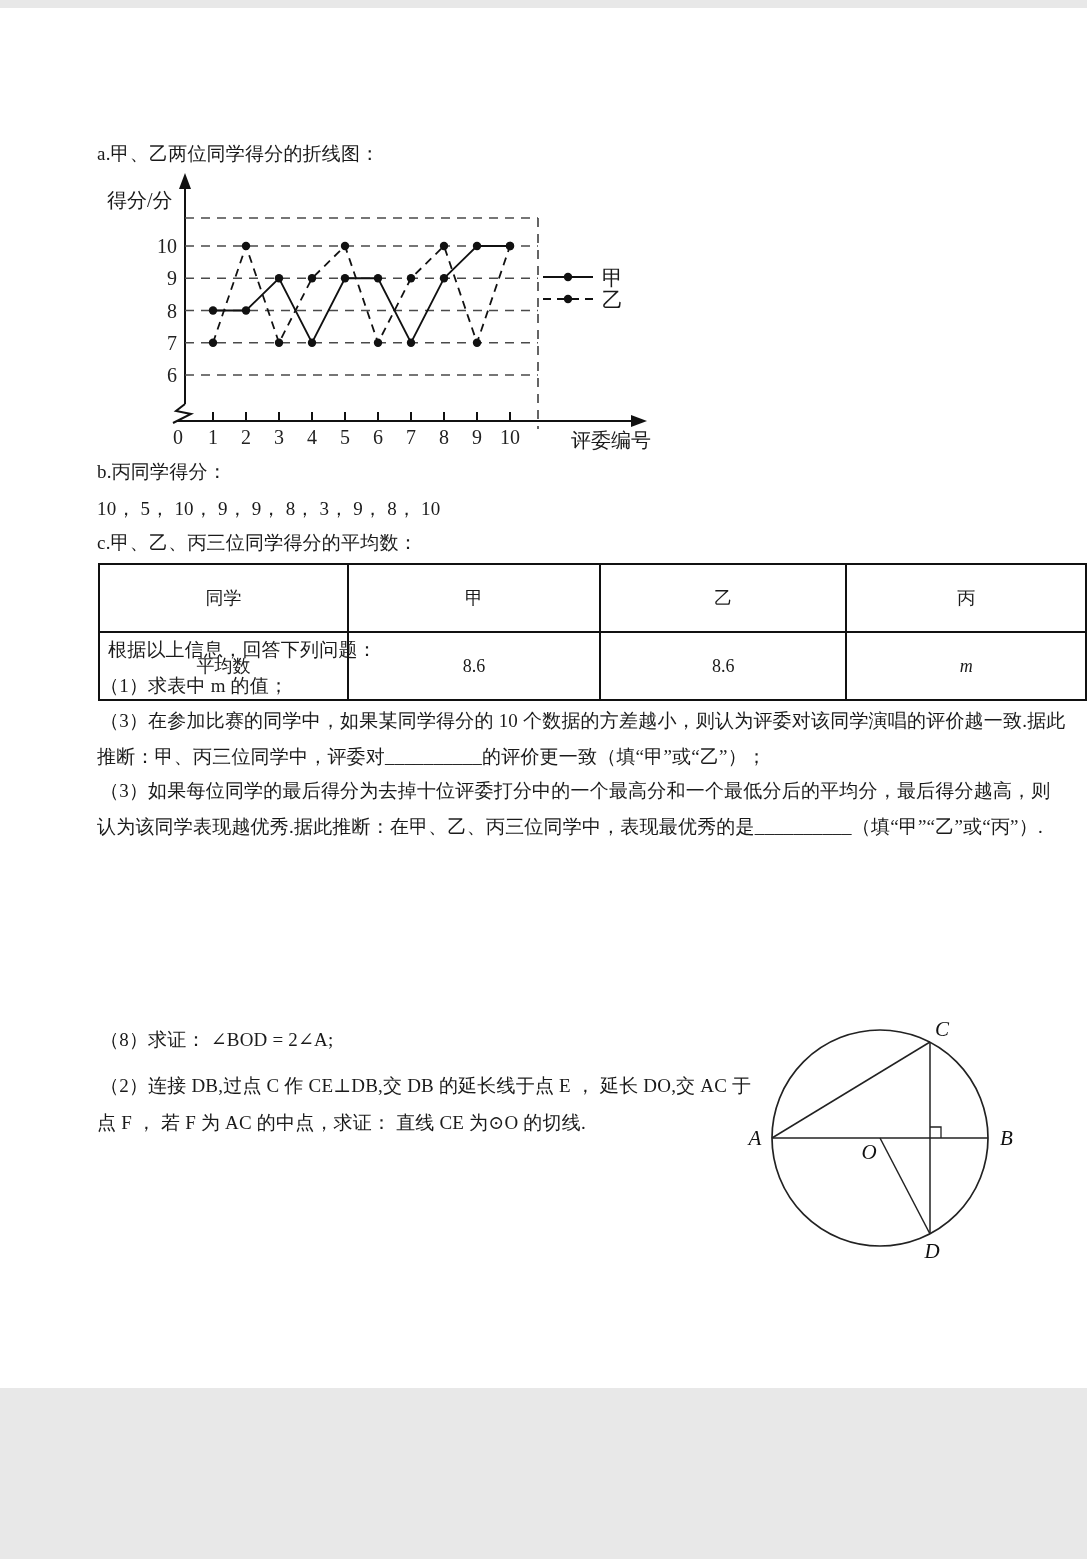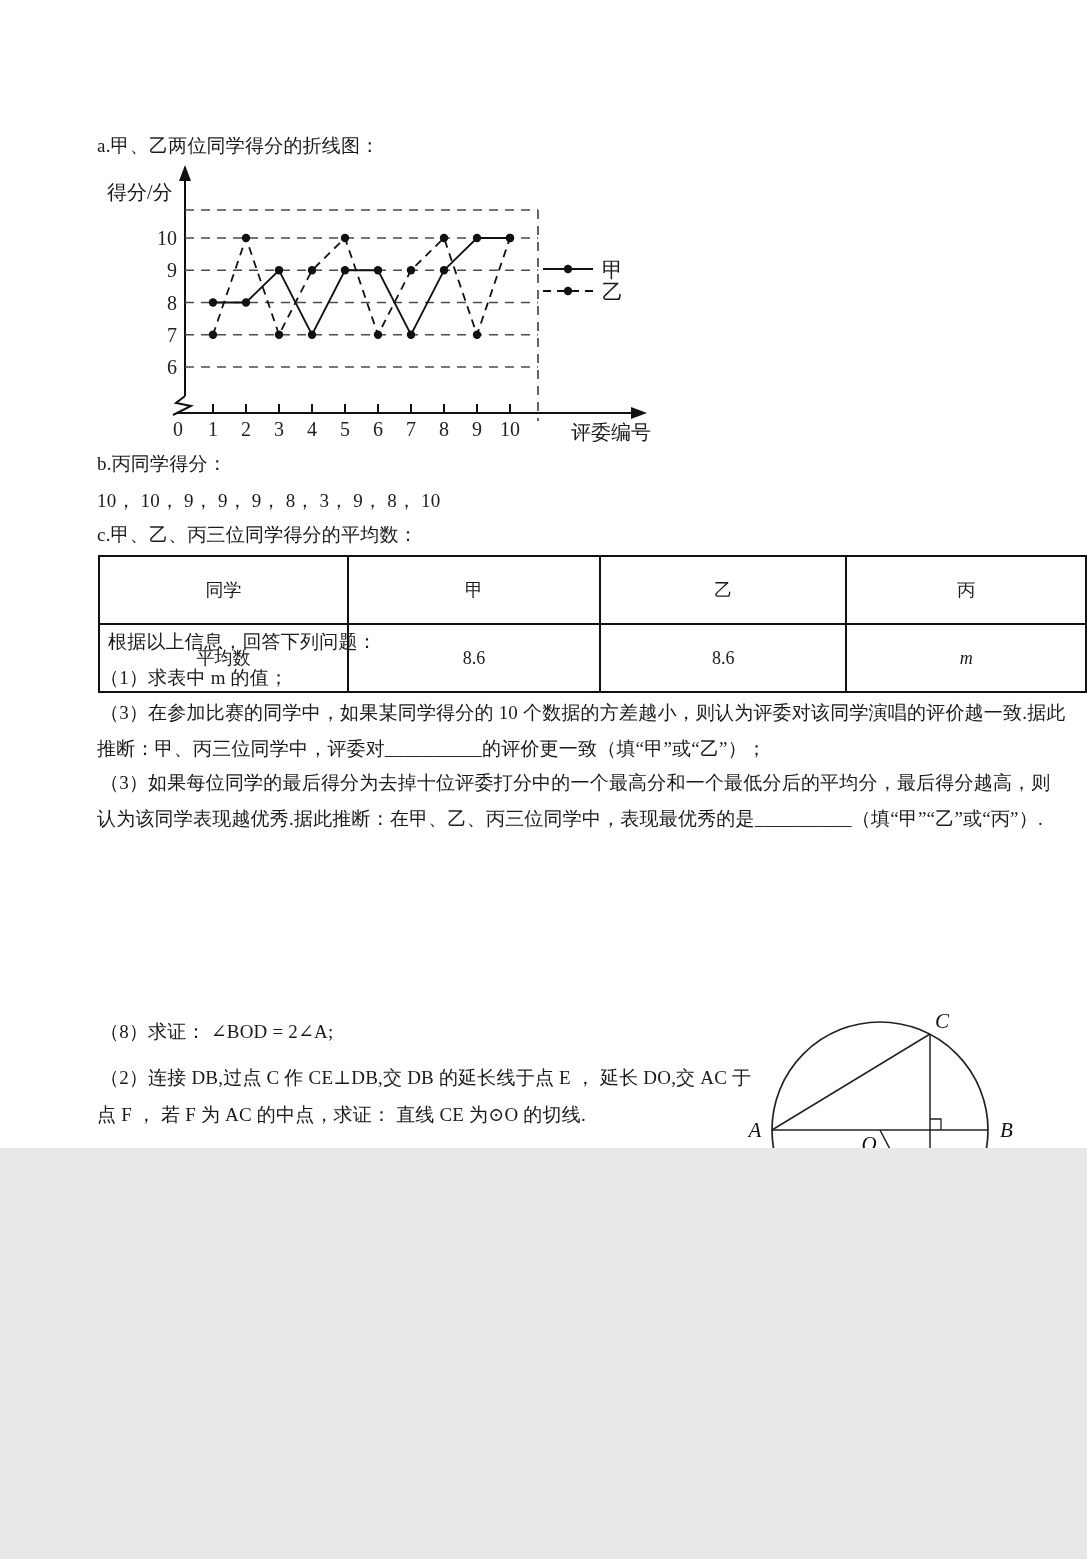--- a/index.html
+++ b/index.html
@@ -1,20 +1,20 @@
 <!DOCTYPE html>
 <html><head>
 <meta charset="utf-8">
 <style>
   html,body{margin:0;padding:0;background:#e8e8e8;}
   .page{
     position:relative;
-    width:1087px;height:1148px;
+    width:1087px;height:1380px;
     background:#ffffff;
-    margin:0 auto;
+    margin:8px auto;
     font-family:"Liberation Serif","DejaVu Serif",serif;
     color:#1a1a1a;
     overflow:hidden;
   }
   .tline{
     position:absolute;
     font-size:19px;
     line-height:24px;
     white-space:nowrap;
     letter-spacing:0.2px;
@@ -127,21 +127,21 @@
       <circle cx="425" cy="83" r="4.2" class="dot"></circle>
       <line x1="458" y1="114" x2="508" y2="114" class="series solid"></line>
       <circle cx="483" cy="114" r="4.2" class="dot"></circle>
       <text x="517" y="122" class="legend-text">甲</text>
       <line x1="458" y1="136" x2="508" y2="136" class="series dashed"></line>
       <circle cx="483" cy="136" r="4.2" class="dot"></circle>
       <text x="517" y="144" class="legend-text">乙</text>
     </svg>
 
   <div class="tline" style="left:97px;top:452px;">b.丙同学得分：</div>
-  <div class="tline" style="left:97px;top:489px;">10， 10， 9， 9， 9， 8， 3， 9， 8， 10</div>
+  <div class="tline" style="left:97px;top:489px;">10， 5， 10， 9， 9， 8， 3， 9， 8， 10</div>
 
   <div class="tline" style="left:97px;top:523px;">c.甲、乙、丙三位同学得分的平均数：</div>
 
   <table class="avg-table">
     <tbody>
         <tr>
       <td style="width:224px;">同学</td>
       <td style="width:227px;">甲</td>
       <td style="width:221px;">乙</td>
       <td style="width:214px;">丙</td>

